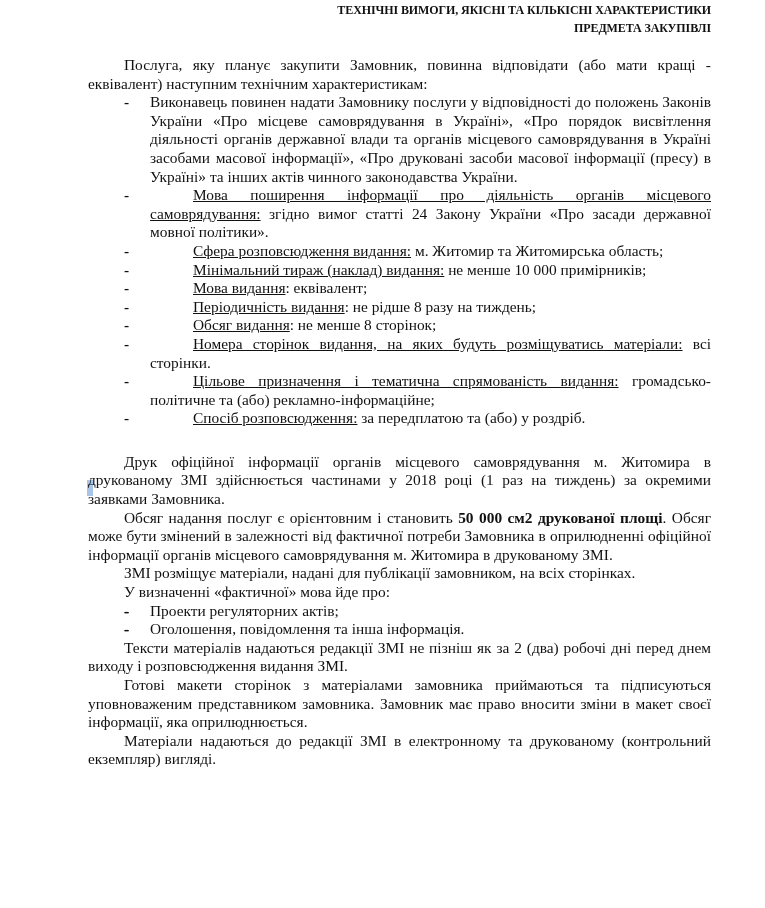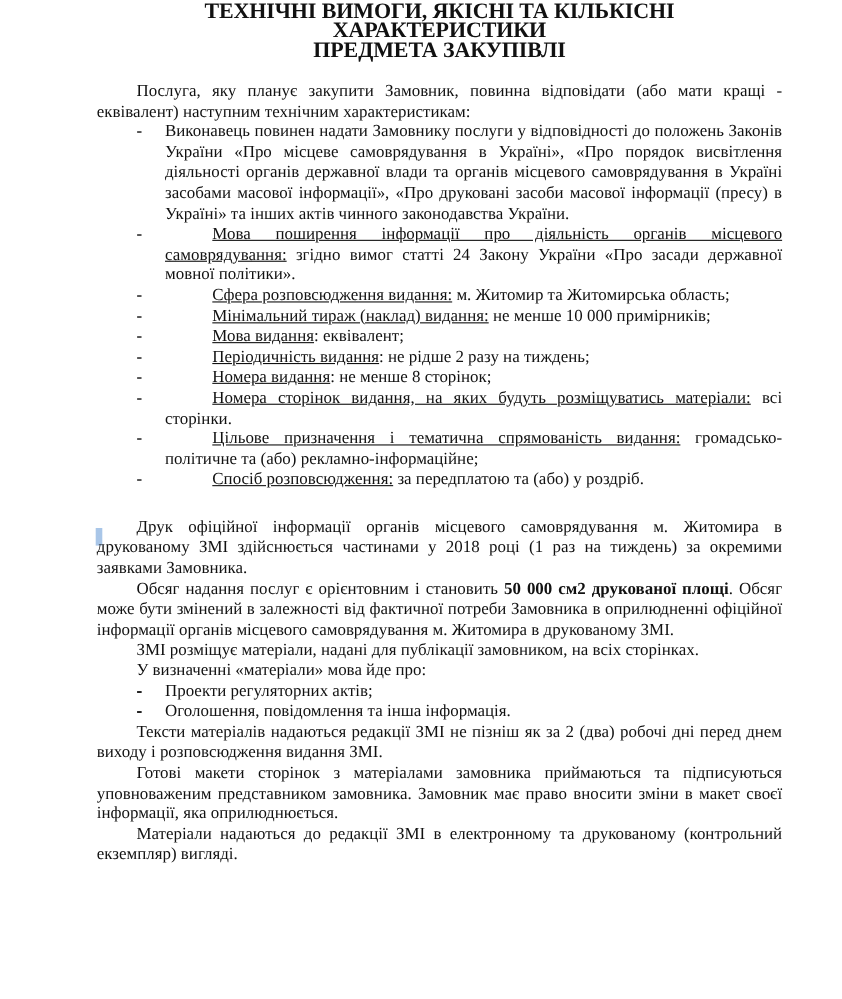--- a/index.html
+++ b/index.html
@@ -3,21 +3,21 @@
 <meta charset="utf-8">
 <style>
   html, body { margin: 0; padding: 0; background: #ffffff; }
   body {
     width: 765px; height: 908px; overflow: hidden; position: relative;
     font-family: "Liberation Serif", "DejaVu Serif", serif;
     color: #111; font-size: 15.4px;
   }
   .page { position: absolute; left: 88px; top: 0; width: 623px; }
   .title {
-    text-align: center; font-weight: bold; font-size: 20px; line-height: 18px;
+    text-align: right; font-weight: bold; font-size: 12px; line-height: 18px;
     margin: 0; padding-top: 1px; letter-spacing: -0.1px;
   }
   .subtitle {
     text-align: center; font-weight: bold; font-size: 15.6px; line-height: 18px;
     margin: 19px 0 0 0;
   }
   .p { text-align: justify; line-height: 18.6px; margin: 0; text-indent: 36px; }
   .p.first { margin-top: 19px; }
   ul.dash { list-style: none; margin: 0; padding: 0; }
   ul.dash li {
@@ -48,33 +48,33 @@
   </p>
 
   <p class="p first">Послуга, яку планує закупити Замовник, повинна відповідати (або мати кращі - еквівалент) наступним технічним характеристикам:</p>
 
   <ul class="dash">
     <li><span class="bullet">-</span><span>Виконавець повинен надати Замовнику послуги у відповідності до положень Законів України «Про місцеве самоврядування в Україні», «Про порядок висвітлення діяльності органів державної влади та органів місцевого самоврядування в Україні засобами масової інформації», «Про друковані засоби масової інформації (пресу) в Україні» та інших актів чинного законодавства України.</span></li>
     <li><span class="bullet">-</span><span class="u">Мова поширення інформації про діяльність органів місцевого самоврядування:</span><span> згідно вимог статті 24 Закону України «Про засади державної мовної політики».</span></li>
     <li><span class="bullet">-</span><span class="u">Сфера розповсюдження видання:</span><span> м. Житомир та Житомирська область;</span></li>
     <li><span class="bullet">-</span><span class="u">Мінімальний тираж (наклад) видання:</span><span> не менше 10 000 примірників;</span></li>
     <li><span class="bullet">-</span><span class="u">Мова видання</span><span>: еквівалент;</span></li>
-    <li><span class="bullet">-</span><span class="u">Періодичність видання</span><span>: не рідше 2 разу на тиждень;</span></li>
-    <li><span class="bullet">-</span><span class="u">Номера видання</span><span>: не менше 8 сторінок;</span></li>
+    <li><span class="bullet">-</span><span class="u">Періодичність видання</span><span>: не рідше 8 разу на тиждень;</span></li>
+    <li><span class="bullet">-</span><span class="u">Обсяг видання</span><span>: не менше 8 сторінок;</span></li>
     <li><span class="bullet">-</span><span class="u">Номера сторінок видання, на яких будуть розміщуватись матеріали:</span><span> всі сторінки.</span></li>
     <li><span class="bullet">-</span><span class="u">Цільове призначення і тематична спрямованість видання:</span><span> громадсько-політичне та (або) рекламно-інформаційне;</span></li>
     <li><span class="bullet">-</span><span class="u">Спосіб розповсюдження:</span><span> за передплатою та (або) у роздріб.</span></li>
   </ul>
 
   <div class="gap" style="height:19px;"></div>
 
   <p class="p" style="margin-top:6px;">Друк офіційної інформації органів місцевого самоврядування м. Житомира в друкованому ЗМІ здійснюється частинами у 2018 році (1 раз на тиждень) за окремими заявками Замовника.</p>
   <p class="p"><span>Обсяг надання послуг є орієнтовним і становить </span><b>50 000 см2 друкованої площі</b><span>. Обсяг може бути змінений в залежності від фактичної потреби Замовника в оприлюдненні офіційної інформації органів місцевого самоврядування м. Житомира в друкованому ЗМІ.</span></p>
   <p class="indent-only">ЗМІ розміщує матеріали, надані для публікації замовником, на всіх сторінках.</p>
-  <p class="indent-only">У визначенні «матеріали» мова йде про:</p>
+  <p class="indent-only">У визначенні «фактичної» мова йде про:</p>
 
   <ul class="dash inner">
     <li><span class="bullet">-</span></li>
     <li><span class="bullet">-</span><span>Проекти регуляторних актів;</span></li>
     <li><span class="bullet">-</span></li>
     <li><span class="bullet">-</span><span>Оголошення, повідомлення та інша інформація.</span></li>
   </ul>
 
   <p class="p">Тексти матеріалів надаються редакції ЗМІ не пізніш як за 2 (два) робочі дні перед днем виходу і розповсюдження видання ЗМІ.</p>
   <p class="p">Готові макети сторінок з матеріалами замовника приймаються та підписуються уповноваженим представником замовника. Замовник має право вносити зміни в макет своєї інформації, яка оприлюднюється.</p>

